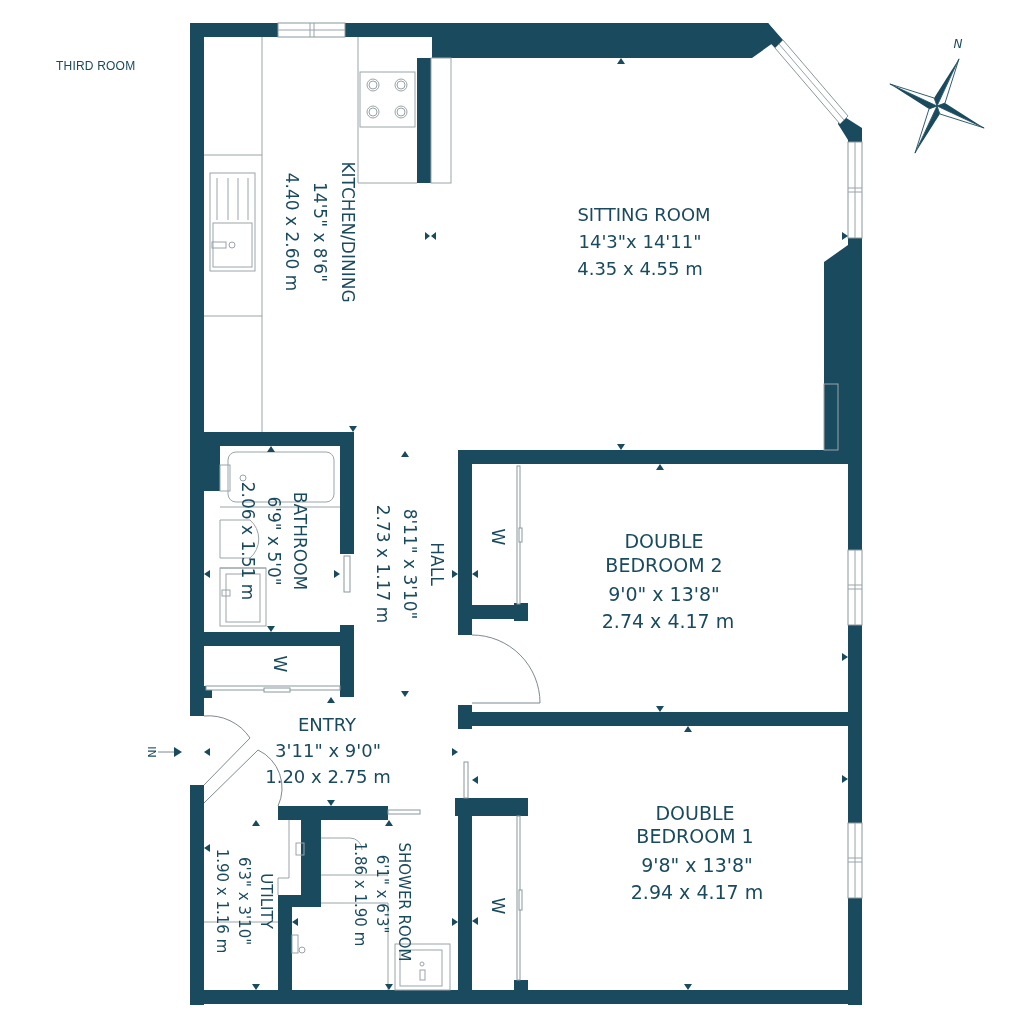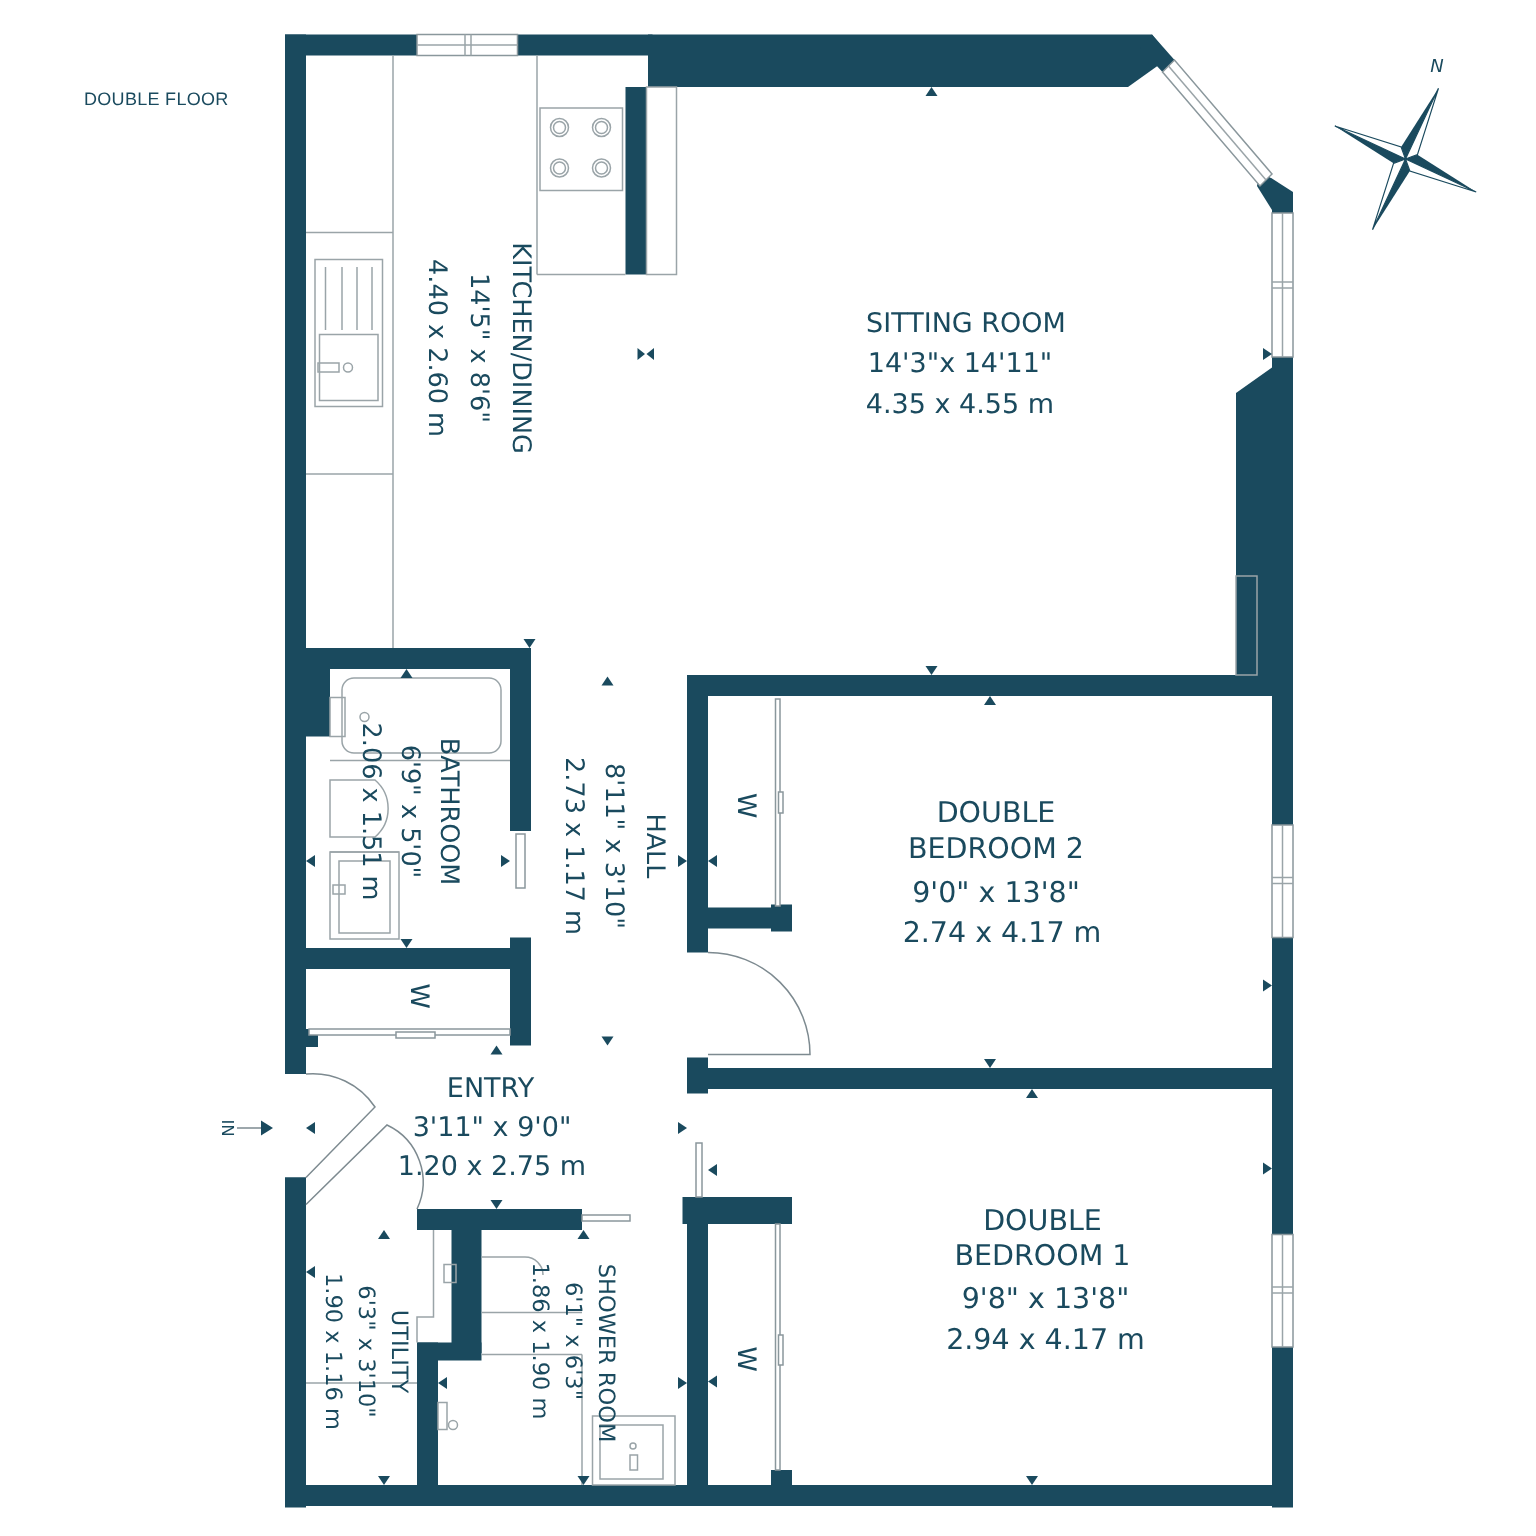--- a/index.html
+++ b/index.html
@@ -9,21 +9,21 @@
   .thin { fill: none; stroke: #9aa4a8; stroke-width: 1; }
   .thin-dark { fill: none; stroke: #7d8a90; stroke-width: 1; }
   .win { fill: #ffffff; stroke: #8a979c; stroke-width: 1; }
   .lbl { fill: #1a4a5e; font-family: "DejaVu Sans", sans-serif; }
   .floor-label { position: absolute; left: 56px; top: 59px; font-size: 12px; color: #1a4a5e; font-family: "Liberation Sans", sans-serif; letter-spacing: 0.2px; }
   .mark { fill: #1a4a5e; }
 </style>
 </head>
 <body>
 
-<div class="floor-label">DOUBLE FLOOR</div>
+<div class="floor-label">THIRD ROOM</div>
 
 <svg id="plan" viewBox="0 0 1024 1024" xmlns="http://www.w3.org/2000/svg">
 
   <g>
 
     <rect class="wall" x="190" y="23" width="14" height="693"></rect>
     <rect class="wall" x="190" y="785" width="14" height="220"></rect>
 
     <rect class="wall" x="190" y="23" width="88" height="14"></rect>
     <rect class="wall" x="345" y="23" width="90" height="14"></rect>

